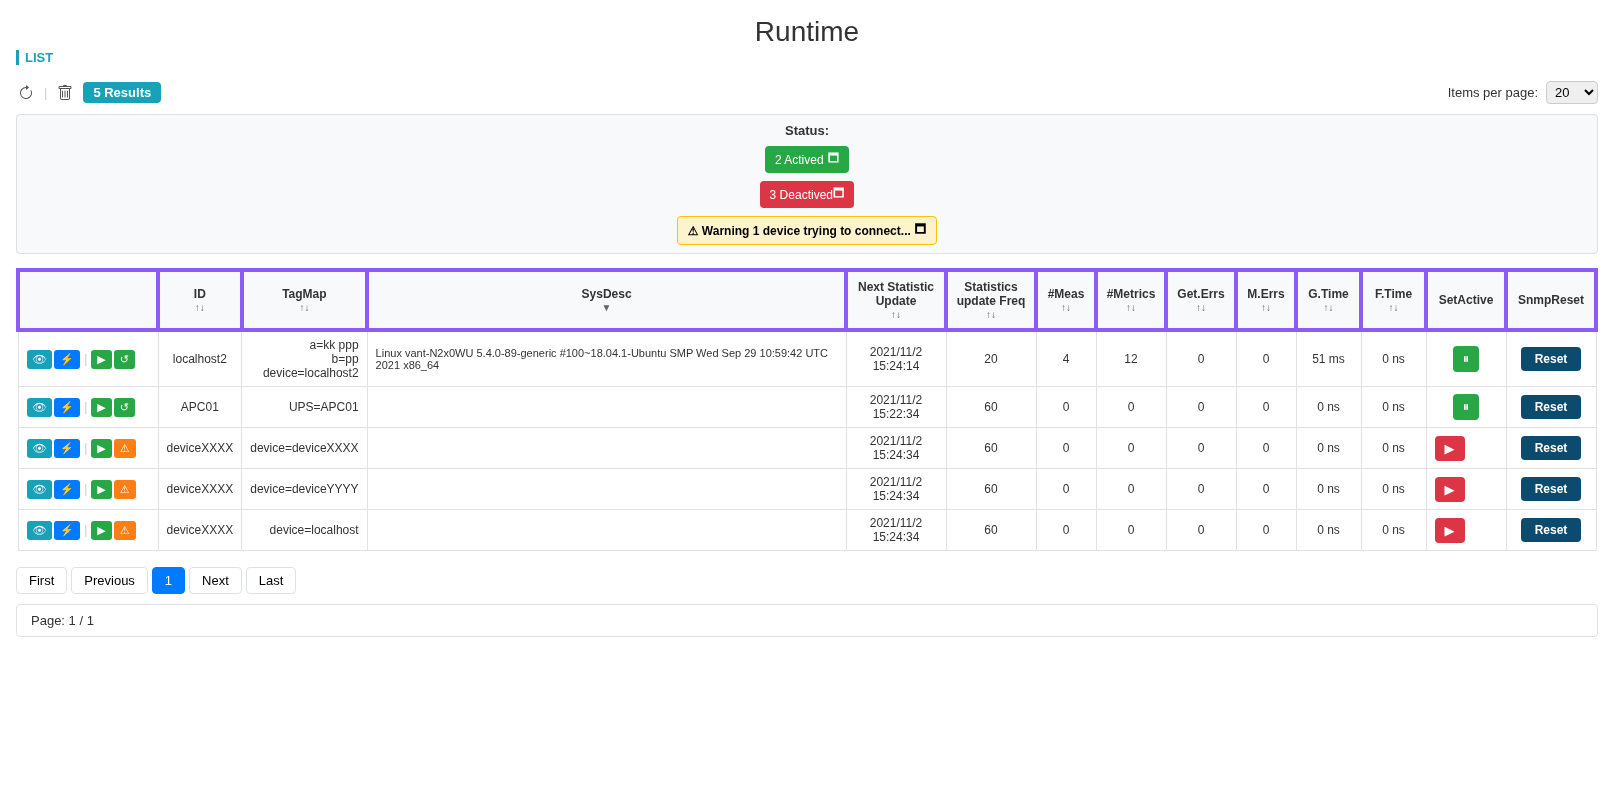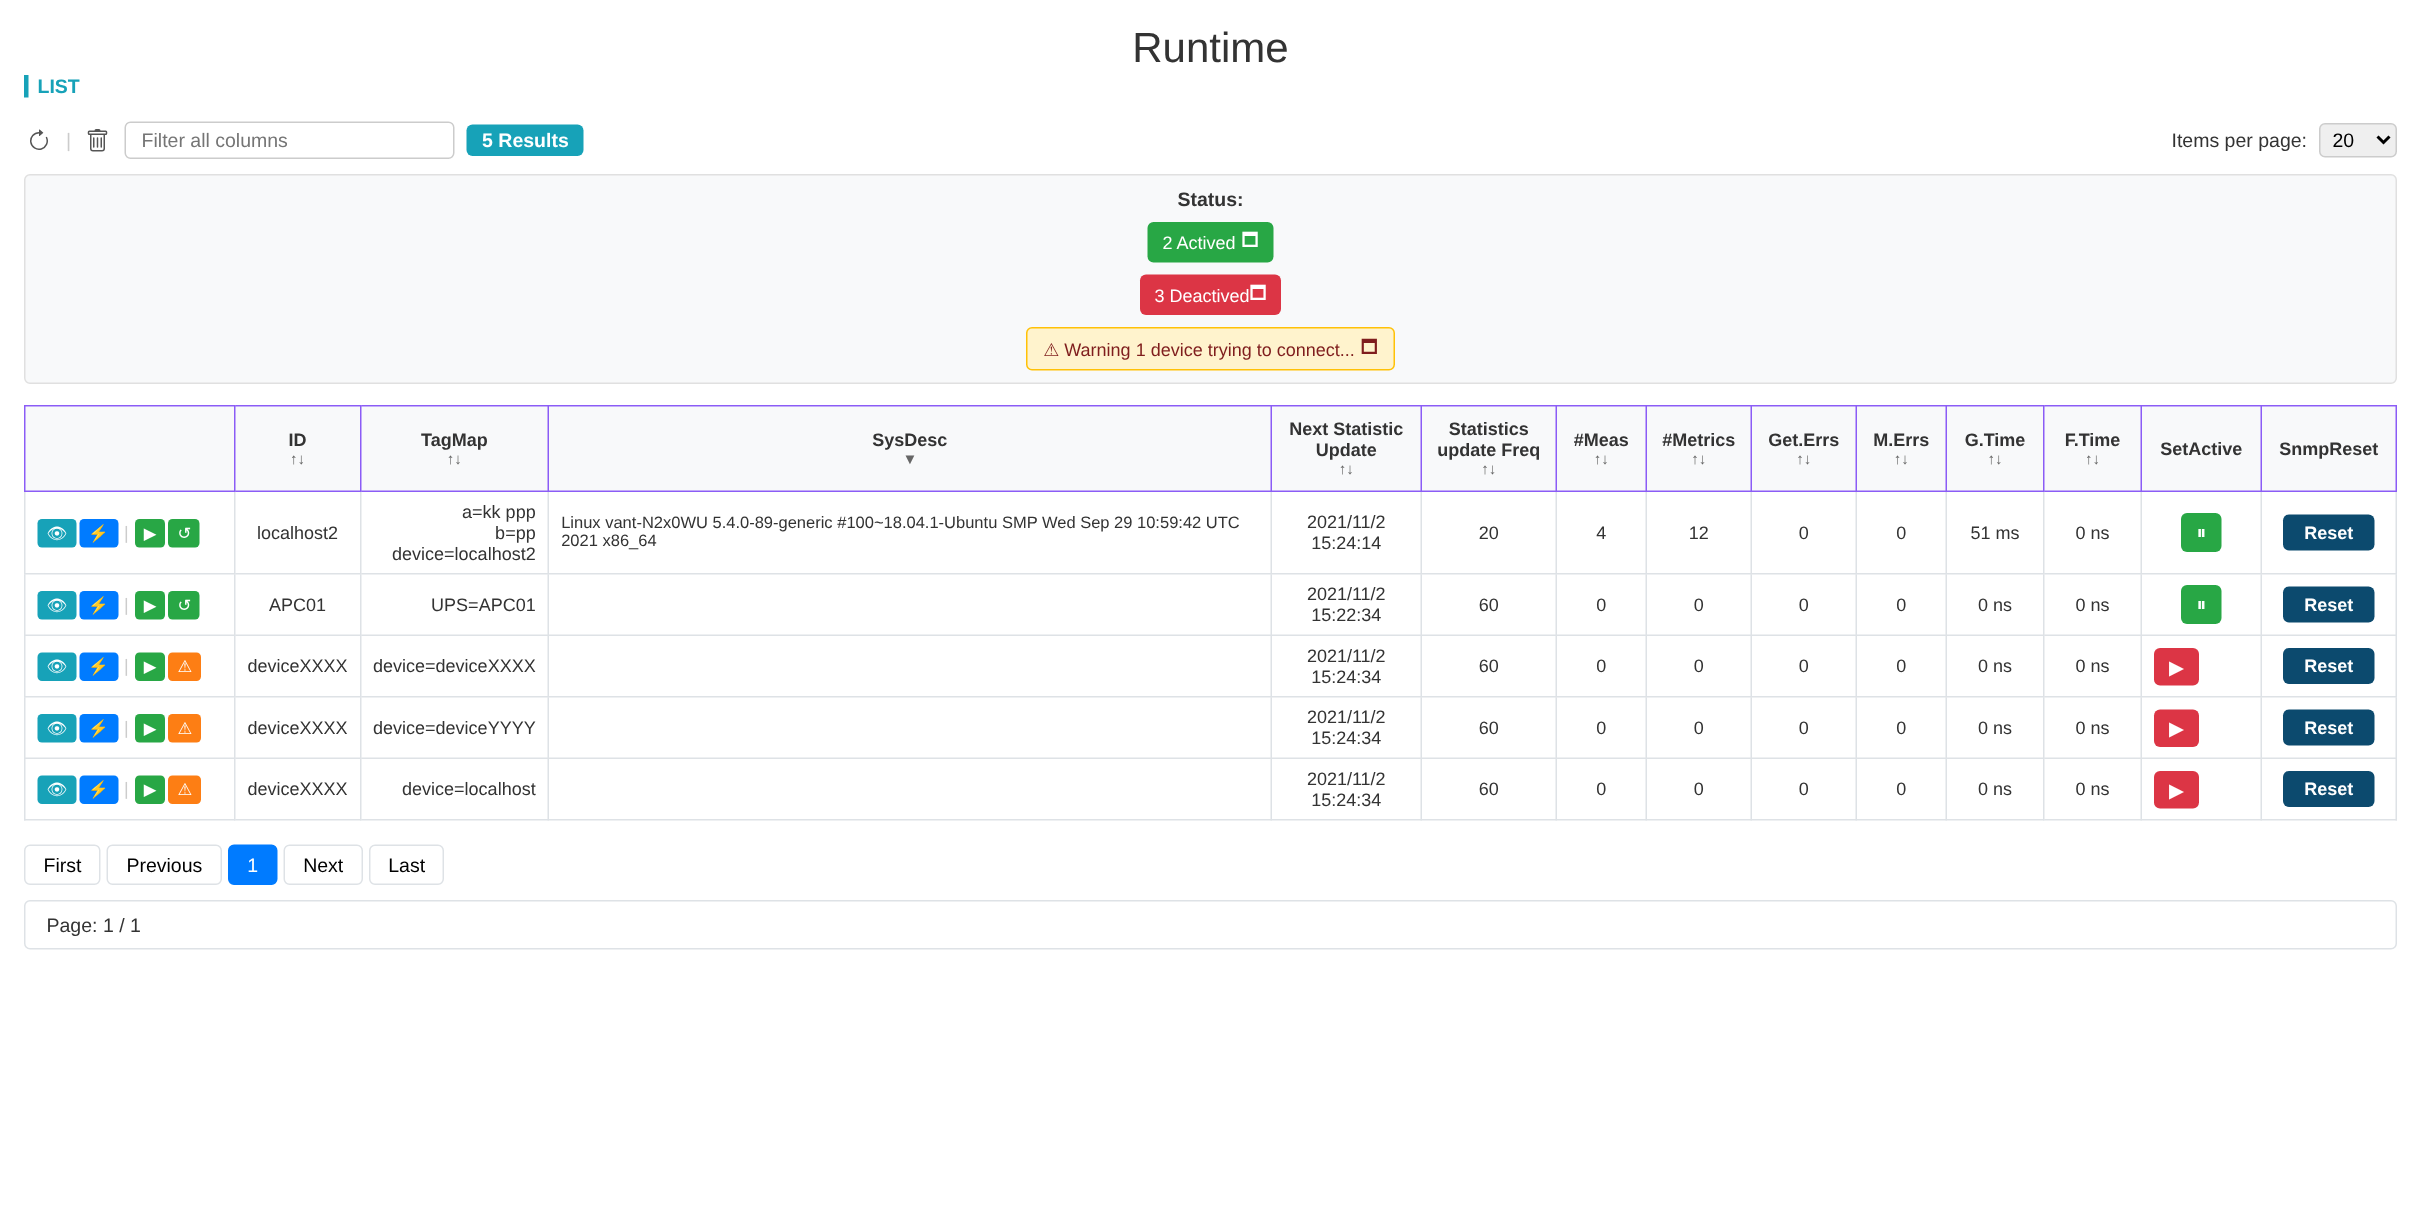--- a/index.html
+++ b/index.html
@@ -8,23 +8,23 @@
     .list-label { font-size: 13px; color: #17a2b8; border-left: 3px solid #17a2b8; padding-left: 6px; margin-bottom: 16px; font-weight: 600; }
     .toolbar { display: flex; align-items: center; gap: 8px; margin-bottom: 10px; }
     .toolbar-right { margin-left: auto; display: flex; align-items: center; gap: 8px; }
     .icon-btn { background: none; border: none; cursor: pointer; padding: 2px; display: inline-flex; align-items: center; }
     .filter-input { border: 1px solid #ccc; border-radius: 4px; padding: 4px 10px; width: 220px; font-size: 13px; color: #999; }
     .badge-teal { background: #17a2b8; color: #fff; border-radius: 4px; padding: 3px 10px; font-size: 13px; font-weight: 600; }
     .status-bar { display: flex; align-items: center; gap: 8px; padding: 8px 10px; background: #f8f9fa; border: 1px solid #e0e0e0; border-radius: 4px; margin-bottom: 14px; flex-direction: column; }
     .status-label { font-size: 13px; font-weight: 600; }
     .badge-green { background: #28a745; color: #fff; border-radius: 4px; padding: 3px 10px; font-size: 12px; display: inline-flex; align-items: center; gap: 4px; cursor: pointer; }
     .badge-red { background: #dc3545; color: #fff; border-radius: 4px; padding: 3px 10px; font-size: 12px; display: inline-flex; align-items: center; gap: 0; cursor: pointer; }
-    .badge-warning { background: #fff3cd; color: #7f1d1d; border: 1px solid #ffc107; border-radius: 4px; padding: 3px 10px; font-size: 12px; display: inline-flex; align-items: center; gap: 4px; cursor: pointer; }
+    .badge-warning { background: #fff3cd; color: #000000; border: 1px solid #ffc107; border-radius: 4px; padding: 3px 10px; font-size: 12px; display: inline-flex; align-items: center; gap: 4px; cursor: pointer; font-weight: bold; }
     table { width: 100%; border-collapse: collapse; font-size: 12px; }
-    th { background: #f8f9fa; border: 1px solid #8b5cf6; padding: 8px 6px; text-align: center; font-weight: 600; font-size: 12px; }
+    th { background: #f8f9fa; border: 4px solid #8b5cf6; padding: 8px 6px; text-align: center; font-weight: 600; font-size: 12px; }
     td { border: 1px solid #dee2e6; padding: 6px 8px; text-align: center; vertical-align: middle; }
     .sort-icon { font-size: 10px; color: #666; }
     .action-cell { display: flex; align-items: center; gap: 2px; }
     .btn-cyan { background: #17a2b8; border: none; border-radius: 3px; color: #fff; padding: 3px 6px; cursor: pointer; font-size: 11px; }
     .btn-blue { background: #007bff; border: none; border-radius: 3px; color: #fff; padding: 3px 6px; cursor: pointer; font-size: 11px; }
     .btn-green-sm { background: #28a745; border: none; border-radius: 3px; color: #fff; padding: 3px 6px; cursor: pointer; font-size: 11px; }
     .btn-orange-sm { background: #fd7e14; border: none; border-radius: 3px; color: #fff; padding: 3px 6px; cursor: pointer; font-size: 11px; }
     .divider { color: #ccc; margin: 0 2px; }
     .btn-setactive-green { background: #28a745; border: none; border-radius: 4px; color: #fff; padding: 5px 10px; cursor: pointer; font-size: 13px; }
     .btn-setactive-red { background: #dc3545; border: none; border-radius: 4px; color: #fff; padding: 5px 10px; cursor: pointer; font-size: 13px; display: flex; align-items: center; justify-content: center; }
@@ -49,21 +49,20 @@
         <path d="M8 4.466V.534a.25.25 0 0 1 .41-.192l2.36 1.966c.12.1.12.284 0 .384L8.41 4.658A.25.25 0 0 1 8 4.466z"></path>
       </svg>
   </button>
   <span style="color:#ccc">|</span>
   <button class="icon-btn" title="Delete">
     <svg width="16" height="16" viewBox="0 0 16 16" fill="#555">
         <path d="M5.5 5.5A.5.5 0 0 1 6 6v6a.5.5 0 0 1-1 0V6a.5.5 0 0 1 .5-.5zm2.5 0a.5.5 0 0 1 .5.5v6a.5.5 0 0 1-1 0V6a.5.5 0 0 1 .5-.5zm3 .5a.5.5 0 0 0-1 0v6a.5.5 0 0 0 1 0V6z"></path>
         <path fill-rule="evenodd" d="M14.5 3a1 1 0 0 1-1 1H13v9a2 2 0 0 1-2 2H5a2 2 0 0 1-2-2V4h-.5a1 1 0 0 1-1-1V2a1 1 0 0 1 1-1H6a1 1 0 0 1 1-1h2a1 1 0 0 1 1 1h3.5a1 1 0 0 1 1 1v1zM4.118 4 4 4.059V13a1 1 0 0 0 1 1h6a1 1 0 0 0 1-1V4.059L11.882 4H4.118zM2.5 3V2h11v1h-11z"></path>
       </svg>
   </button>
-  <input class="filter-input" type="text" placeholder="Filter all columns" style="">
   <span class="badge-teal">5 Results</span>
   <div class="toolbar-right">
     <span>Items per page:</span>
     <select class="per-page">
       <option>20</option>
       <option>50</option>
       <option>100</option>
     </select>
   </div>
 </div>

